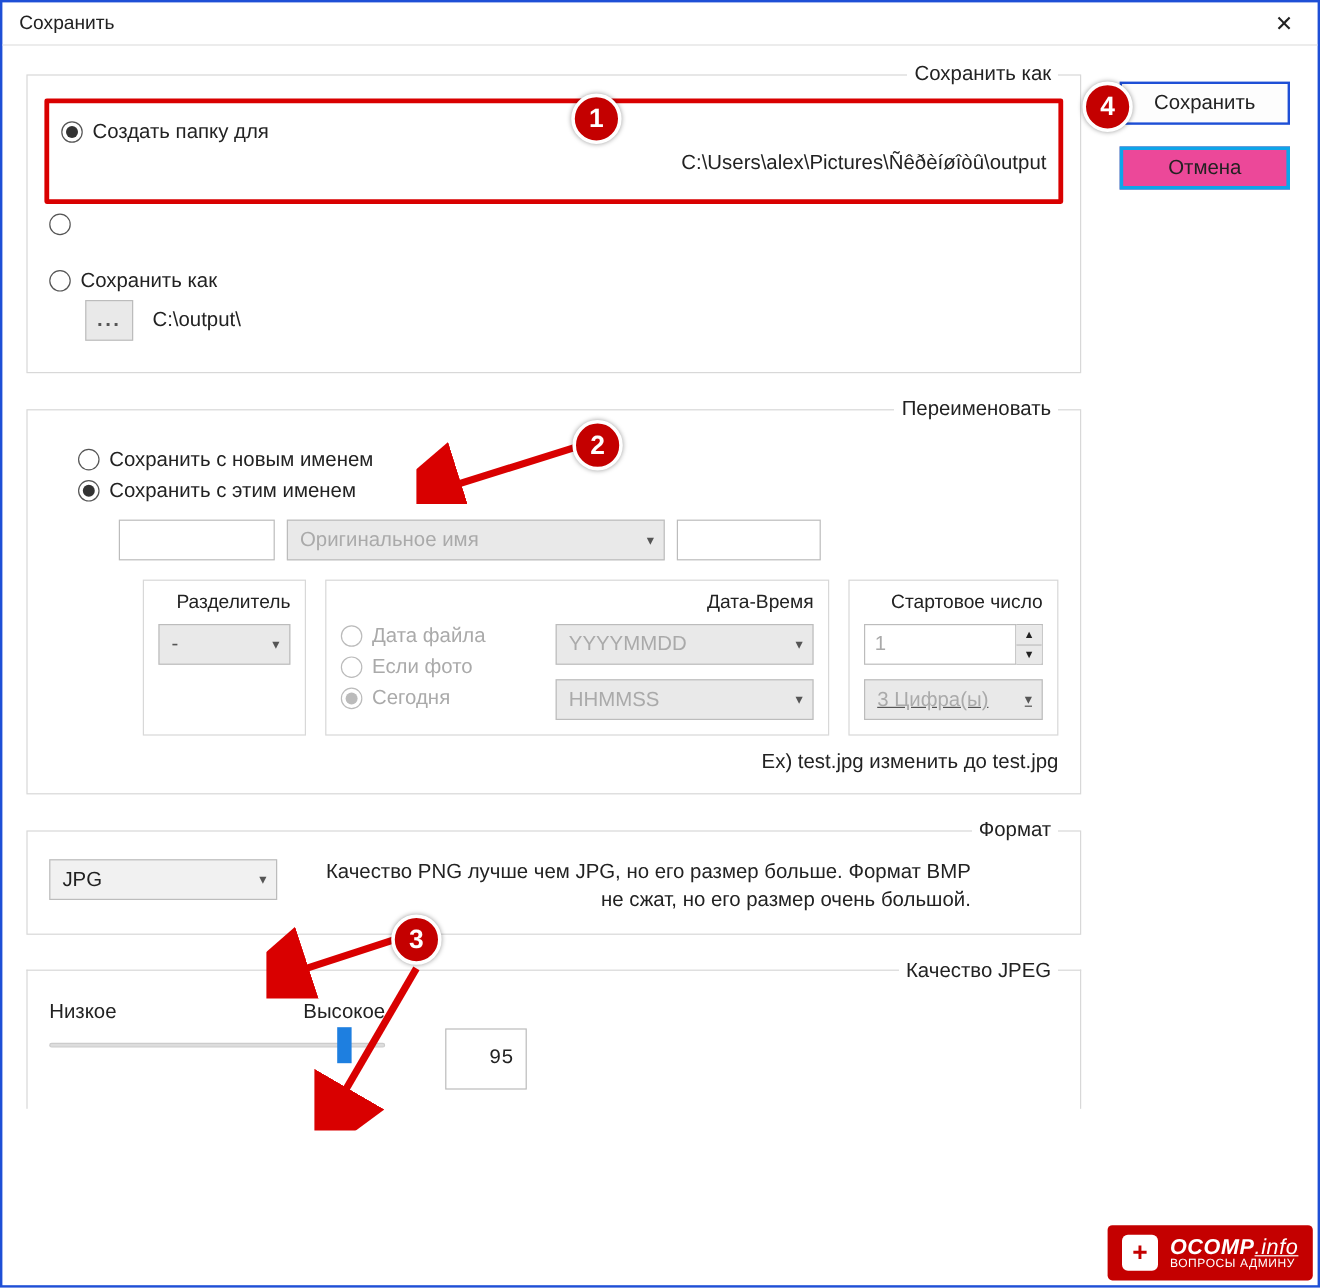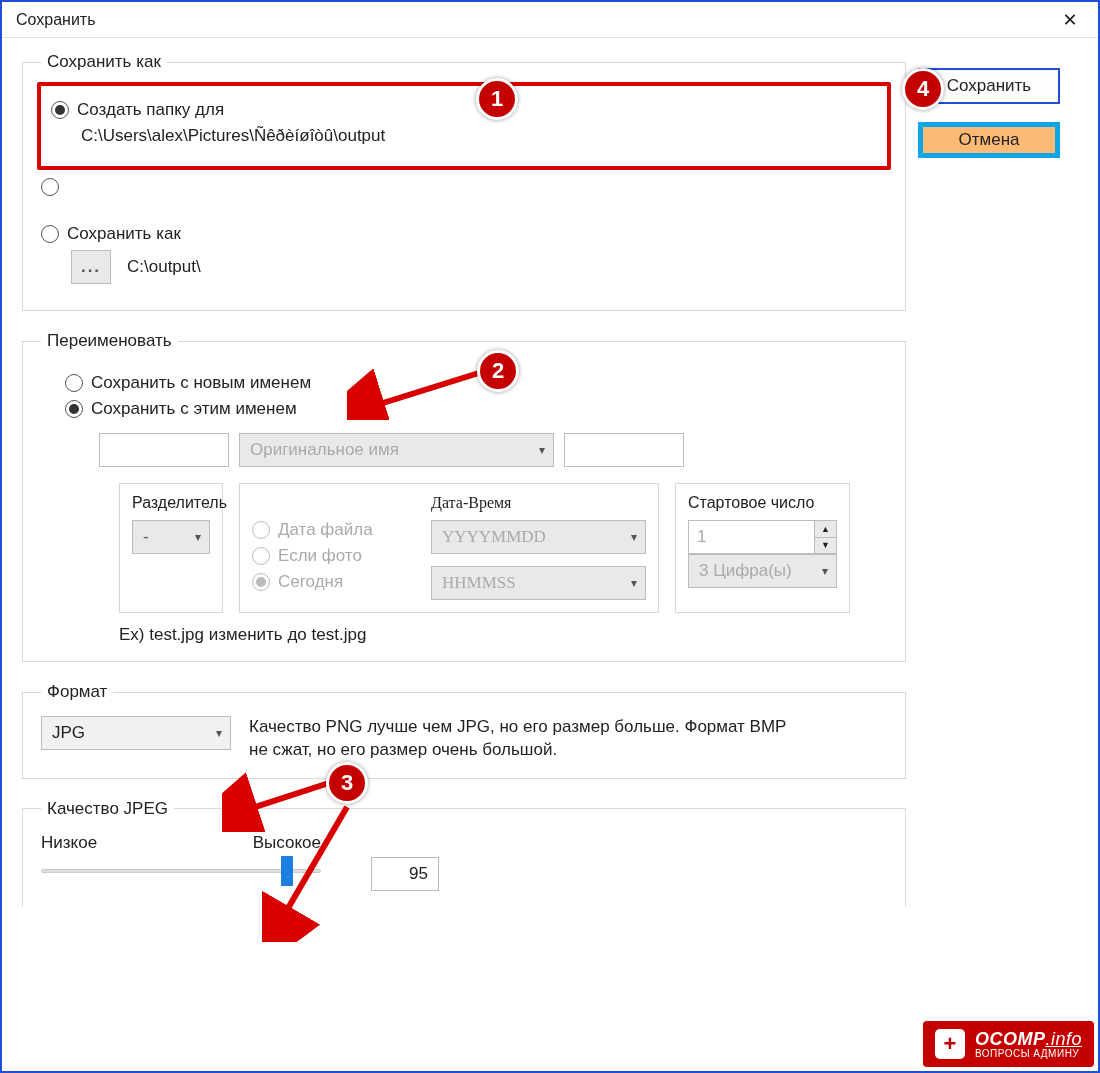--- a/index.html
+++ b/index.html
@@ -28,29 +28,30 @@
   .titlebar-title { font-size: 16px; }
   .close-x {
     width: 40px; height: 100%;
     display: flex; align-items: center; justify-content: center;
     font-size: 18px; font-weight: 300;
     cursor: pointer;
   }
   .content {
     padding: 14px 20px 0 20px;
     display: flex;
-    gap: 12px;
+    gap: 32px;
+    text-align: right;
   }
   .left-col { flex: 1; }
   .right-col { width: 160px; padding-top: 16px; }
   .btn {
     width: 142px;
     height: 36px;
-    border: 5px solid #0ea5e9;
-    background: #fdba74;
+    border: 3px solid #0ea5e9;
+    background: #ec4899;
     display: flex; align-items: center; justify-content: center;
     margin-bottom: 18px;
     cursor: pointer;
   }
   .btn.primary {
     border: 2px solid #1e4fd6;
     background: #fdfdfd;
   }
   fieldset {
     border: 1px solid #d8d8d8;
@@ -131,26 +132,27 @@
     border-radius: 2px;
     margin-top: 16px;
   }
   .slider-thumb {
     position: absolute;
     top: -14px;
     width: 12px; height: 30px;
     background: #1e7fe0;
   }
   .qval {
-    width: 68px; height: 34px;
+    width: 68px; height: 51px;
     border: 1px solid #bbb;
     display: inline-flex; align-items: center; justify-content: flex-end;
     padding: 0 10px;
     margin-left: 20px;
     margin-top: 24px;
+    font-family: Liberation Mono, monospace;
   }
   .disabled-text { color: #aaa; }
   
   .badge {
     position: absolute;
     width: 42px; height: 42px;
     background: #c40000;
     border: 3px solid #fff;
     border-radius: 50%;
     color: #fff;
@@ -240,21 +242,21 @@
             <div class="txt-input" style="width:130px;"></div>
             <div class="select-box" style="width:315px;">
               <span class="disabled-text">Оригинальное имя</span>
               <span class="chev">▾</span>
             </div>
             <div class="txt-input" style="width:120px;"></div>
           </div>
 
           <div class="rename-grid" style="margin-left:54px;">
 
-            <div class="sub-group" style="width:104px;">
+            <div class="sub-group" style="width:136px;">
               <div class="sub-title">Разделитель</div>
               <div class="select-box" style="width:100%;">
                 <span>-</span>
                 <span class="chev">▾</span>
               </div>
             </div>
 
             <div class="sub-group" style="width:420px;display:flex;gap:14px;">
               <div style="flex:0 0 165px;">
                 <div class="sub-title" style="visibility:hidden;">.</div>
@@ -266,21 +268,21 @@
                   <span class="radio-outer disabled"></span>
                   <span class="disabled-text">Если фото</span>
                 </div>
                 <div class="radio-row">
                   <span class="radio-outer disabled">
                       <span class="radio-dot grey"></span>
                     </span>
                   <span class="disabled-text">Сегодня</span>
                 </div>
               </div>
-              <div style="flex:1;font-family:Liberation Serif, serif;">
+              <div style="flex:1;">
                 <div class="sub-title">Дата-Время</div>
                 <div class="select-box" style="width:100%;margin-bottom:12px;">
                   <span class="disabled-text">YYYYMMDD</span>
                   <span class="chev">▾</span>
                 </div>
                 <div class="select-box" style="width:100%;">
                   <span class="disabled-text">HHMMSS</span>
                   <span class="chev">▾</span>
                 </div>
               </div>
@@ -288,21 +290,21 @@
 
             <div class="sub-group" style="width:175px;">
               <div class="sub-title">Стартовое число</div>
               <div style="display:flex;">
                 <div class="txt-input" style="flex:1;color:#aaa;">1</div>
                 <div style="width:22px;border:1px solid #bcbcbc;border-left:none;display:flex;flex-direction:column;">
                   <div style="flex:1;display:flex;align-items:center;justify-content:center;font-size:9px;background:#e9e9e9;">▲</div>
                   <div style="flex:1;display:flex;align-items:center;justify-content:center;font-size:9px;border-top:1px solid #bcbcbc;background:#e9e9e9;">▼</div>
                 </div>
               </div>
-              <div class="select-box" style="width:100%;">
+              <div class="select-box" style="width:100%;margin-top:12px;text-decoration:underline;">
                 <span class="disabled-text">3 Цифра(ы)</span>
                 <span class="chev">▾</span>
               </div>
             </div>
           </div>
 
           <div class="ex-line">Ex) test.jpg изменить до test.jpg</div>
         </div>
       </fieldset>
 

